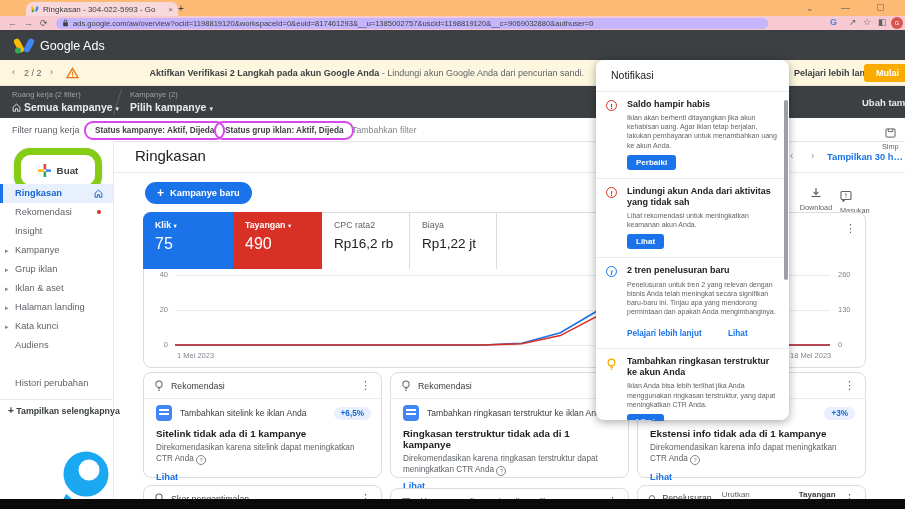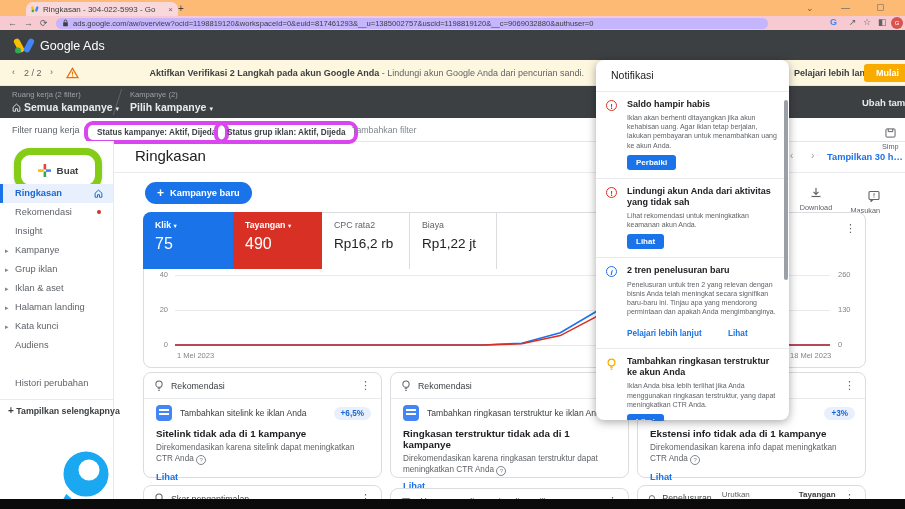--- a/index.html
+++ b/index.html
@@ -24,21 +24,21 @@
   .acct{position:absolute;right:22px;top:35px;text-align:right;color:#e8eaed;}
   
   .banner{left:0;top:60px;width:905px;height:25px;background:#fef7e0;border-bottom:1px solid #ece8d9;}
   .pager{font-size:9px;color:#5f6368;}
   
   .wsbar{left:0;top:86px;width:905px;height:32px;background:#3c4043;}
   .wslbl{font-size:7.6px;color:#9aa0a6;}
   .wsval{font-size:10.5px;color:#e8eaed;font-weight:bold;}
   
   .filterbar{left:0;top:118px;width:905px;height:23px;background:#fff;border-bottom:1px solid #e4e6e8;}
-  .chip{display:inline-block;height:15px;line-height:15px;border:4px solid #d946ef;border-radius:9px;
+  .chip{display:inline-block;height:15px;line-height:15px;border:2px solid #d946ef;border-radius:9px;
         padding:0 9px;font-size:8.2px;font-weight:bold;color:#3c4043;}
   
   .rail{left:0;top:141px;width:113px;height:359px;background:#fff;border-right:1px solid #e8eaed;}
   .sitem{position:absolute;left:0;width:113px;height:19px;line-height:19px;font-size:9.3px;color:#5f6368;
          padding-left:15px;box-sizing:border-box;}
   .sitem.arrow::before{content:"\25B8";color:#80868b;font-size:7px;position:absolute;left:5px;}
   .sitem.active{background:#e8f0fe;color:#1967d2;font-weight:bold;border-left:3px solid #1a73e8;padding-left:12px;}
   .btn-blue{background:#1a73e8;color:#fff;border-radius:11px;display:flex;align-items:center;
             font-weight:bold;}
   .kebab{font-size:11px;color:#5f6368;}
@@ -268,21 +268,21 @@
     <span style="font-size:12px;">+</span>
     <span>Kampanye baru</span>
   </div>
   <div class="abs" style="left:796px;top:185px;width:40px;text-align:center;">
     <svg width="12" height="12" viewBox="0 0 12 12">
         <path d="M6 1v6M3.5 4.8 6 7.3 8.5 4.8" fill="none" stroke="#5f6368" stroke-width="1.2"></path>
         <path d="M1.5 9.5h9" stroke="#5f6368" stroke-width="1.2"></path>
       </svg>
     <div style="font-size:7.3px;color:#5f6368;">Download</div>
   </div>
-  <div class="abs" style="left:840px;top:188px;width:40px;text-align:right;">
+  <div class="abs" style="left:840px;top:188px;width:40px;text-align:left;">
     <svg width="12" height="12" viewBox="0 0 12 12">
         <rect x="1" y="1.5" width="10" height="8" rx="1" fill="none" stroke="#5f6368" stroke-width="1.1"></rect>
         <path d="M3 9.5 3 11.5 5 9.5" fill="none" stroke="#5f6368" stroke-width="1.1"></path>
         <rect x="5.5" y="3.2" width="1" height="2.6" fill="#5f6368"></rect>
         <rect x="5.5" y="6.6" width="1" height="1" fill="#5f6368"></rect>
       </svg>
     <div style="font-size:7.3px;color:#5f6368;">Masukan</div>
   </div>
 
   <div class="card" style="left:143px;top:212px;width:723px;height:156px;"></div>

